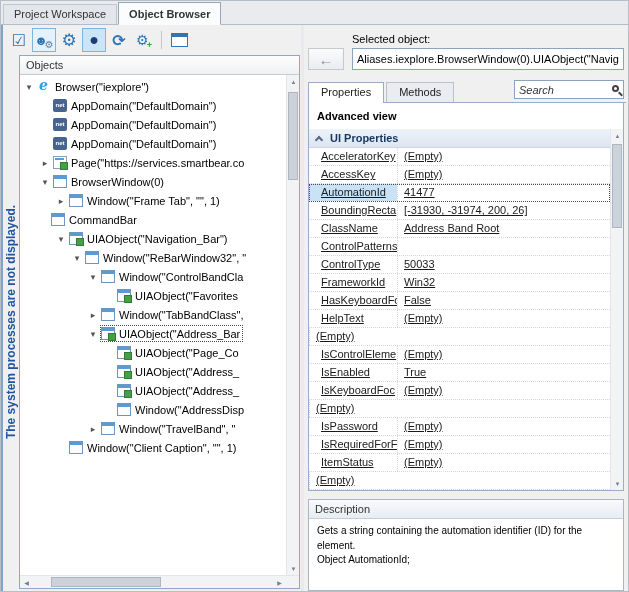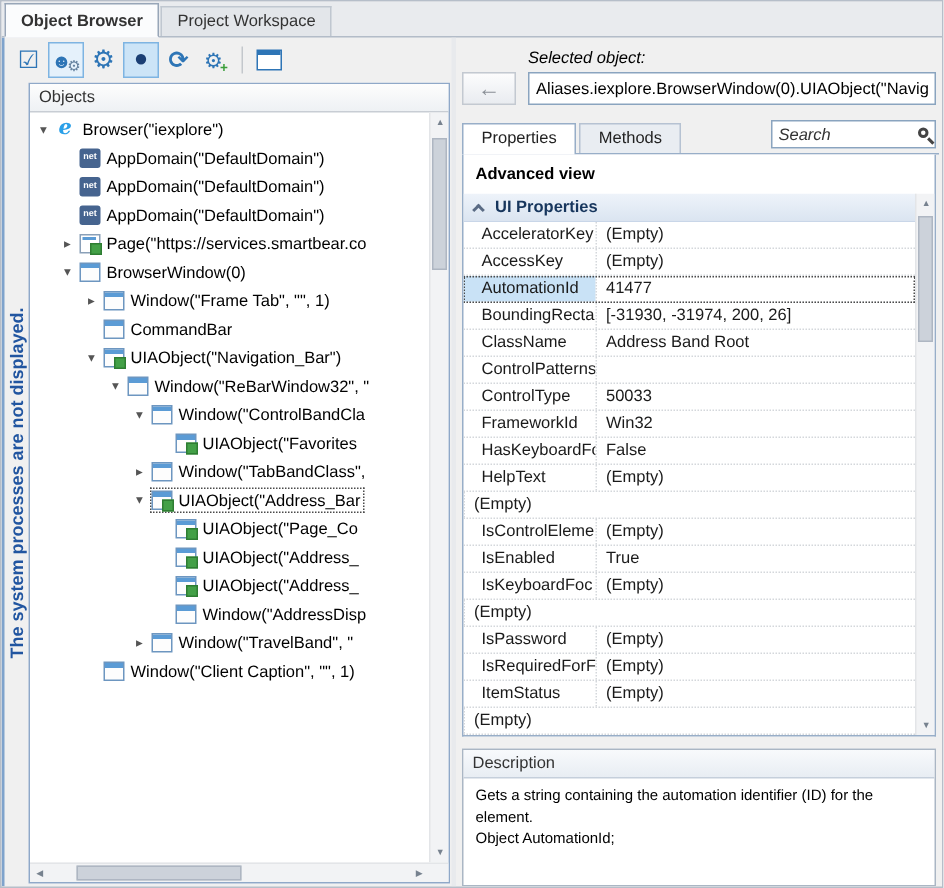--- a/index.html
+++ b/index.html
@@ -64,21 +64,21 @@
   .sb-h .sb-thumb { top: 1px; bottom: 1px; }
   .sb-corner { width: 13px; height: 13px; flex: none; background: #f2f3f5; }
 
   .splitter { width: 3px; flex: none; background: #e8eaed; }
 
   
   .right-panel { flex: 1; display: flex; flex-direction: column; padding: 8px 2px 0 4px; overflow: hidden; }
   .sel-row { display: flex; align-items: flex-end; margin-bottom: 10px; flex: none; }
   .back-btn { width: 36px; height: 22px; margin-right: 8px; border: 1px solid #c3c9d1; background: linear-gradient(#fcfcfd, #e9ecf0); color: #8a8f96; font-size: 15px; font-weight: bold; display: flex; align-items: center; justify-content: center; flex: none; cursor: default; }
   .sel-field { flex: 1; margin-right: 2px; min-width: 0; }
-  .sel-label { margin-bottom: 3px; color: #000; font-style: italic; }
+  .sel-label { margin-bottom: 3px; color: #000; }
   .sel-input { width: 100%; height: 22px; border: 1px solid #8aa4bf; background: #fff; font: 11px "Liberation Sans", "DejaVu Sans", sans-serif; padding: 0 4px; color: #000; }
 
   .pm-row { display: flex; align-items: flex-end; border-bottom: 1px solid #98aec8; padding-right: 2px; flex: none; }
   .pm-tab { padding: 3px 12px 4px; border: 1px solid #b6c2d2; border-bottom: none; background: #e9edf2; margin-right: 2px; color: #222; }
   .pm-tab.active { background: #fff; border-color: #98aec8; margin-bottom: -1px; padding-bottom: 5px; }
   .search-box { margin-left: auto; margin-bottom: 3px; width: 110px; height: 19px; border: 1px solid #8aa4bf; background: #fff; display: flex; align-items: center; padding: 0 4px; }
   .search-box input { flex: 1; min-width: 0; border: none; outline: none; background: transparent; font: italic 11px "Liberation Sans", "DejaVu Sans", sans-serif; color: #333; }
   .search-box input::placeholder { color: #333; font-style: italic; opacity: 1; }
   .mag { width: 7px; height: 7px; border: 2px solid #444; border-radius: 50%; position: relative; flex: none; margin-left: 3px; margin-top: -3px; }
   .mag::after { content: ""; position: absolute; width: 5px; height: 2px; background: #444; left: 4px; top: 6px; transform: rotate(45deg); }
@@ -86,38 +86,38 @@
   .tab-page { border: 1px solid #98aec8; border-top: none; background: #fff; margin-right: 2px; flex: none; }
   .view-row { height: 26px; display: flex; align-items: center; padding: 0 8px; gap: 16px; }
   .adv-label { font-weight: bold; color: #000; }
   .basic-link { color: var(--link, #0b5bd3); text-decoration: underline; cursor: pointer; }
 
   .grid-wrap { display: flex; height: 361px; overflow: hidden; }
   .grid-left { flex: 1; display: flex; flex-direction: column; overflow: hidden; min-width: 0; }
   .section-hdr { height: 19px; flex: none; display: flex; align-items: center; background: linear-gradient(#eef3fa, #dbe5f1); border-bottom: 1px solid #c9d6e8; color: #17365d; font-weight: bold; }
   .chev { width: 6px; height: 6px; border-left: 2px solid #5a6b84; border-top: 2px solid #5a6b84; transform: rotate(45deg); margin: 3px 8px 0 7px; flex: none; }
   .prop-rows { flex: 1; overflow: hidden; }
-  .prop-row { height: 18px; display: flex; border-bottom: 1px dotted #d4d7db; }
+  .prop-row { height: 18px; display: flex; border-bottom: 1px dotted #d4d7db; text-decoration: underline; }
   .pname { width: 88px; flex: none; padding: 2px 2px 0 12px; overflow: hidden; white-space: nowrap; }
   .pvalue { flex: 1; min-width: 0; border-left: 1px dotted #d4d7db; padding: 2px 2px 0 6px; overflow: hidden; white-space: nowrap; }
   .prop-row.selected { outline: 1px dotted #4a4a4a; outline-offset: -1px; }
   .prop-row.selected .pname { background: var(--selection, #c9e2f6); }
 
   .desc-box { flex: 1; margin: 8px 2px 0 0; border: 1px solid #aab6c4; background: #fff; display: flex; flex-direction: column; overflow: hidden; }
   .desc-hdr { height: 19px; flex: none; line-height: 18px; padding-left: 6px; background: linear-gradient(#f8fafc, #e8edf3); border-bottom: 1px solid #c5cfdb; color: #333; }
   .desc-body { padding: 5px 8px; font-size: 10px; line-height: 1.45; color: #000; }
 </style>
 </head>
 <body>
 
 <div class="app">
 
   <div class="doc-tabbar">
+    <div class="doc-tab">Project Workspace</div>
     <div class="doc-tab active">Object Browser</div>
-    <div class="doc-tab">Project Workspace</div>
   </div>
 
   <div class="main-row">
 
     <div class="left-panel">
       <div class="toolbar">
           <div class="tbi tb-select-current-object"></div>
           <div class="tbi tb-highlight-object checked"></div>
           <div class="tbi tb-object-browser-settings"></div>
           <div class="tbi tb-point-and-fix pressed"></div>
@@ -178,21 +178,21 @@
       <span class="tlabel">BrowserWindow(0)</span>
     </span>
   </div>
                 <div class="tree-item" style="padding-left: 34px;">
     <span class="twisty">▸</span>
     <span class="item-body">
       <span class="nicon icon-window"></span>
       <span class="tlabel">Window("Frame Tab", "", 1)</span>
     </span>
   </div>
-                <div class="tree-item" style="padding-left: 34px; text-align: right;">
+                <div class="tree-item" style="padding-left: 16px; text-align: right;">
     <span class="twisty"></span>
     <span class="item-body">
       <span class="nicon icon-window"></span>
       <span class="tlabel">CommandBar</span>
     </span>
   </div>
                 <div class="tree-item" style="padding-left: 34px;">
     <span class="twisty">▾</span>
     <span class="item-body">
       <span class="nicon icon-uia"></span>

